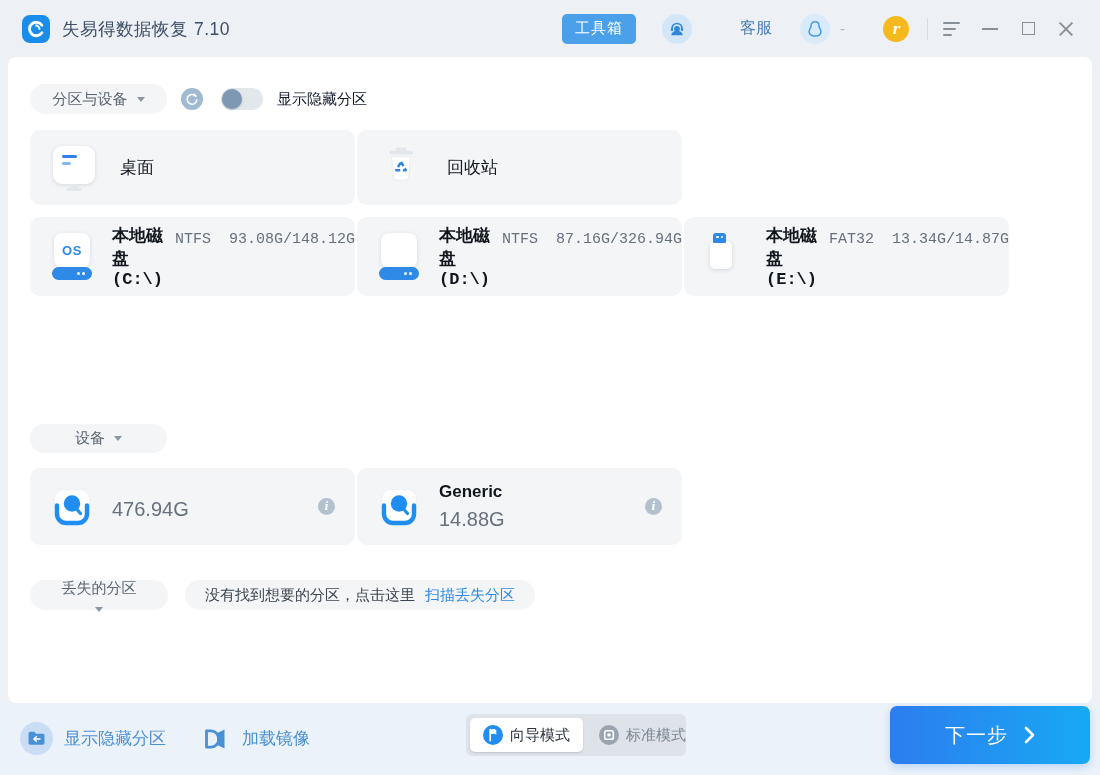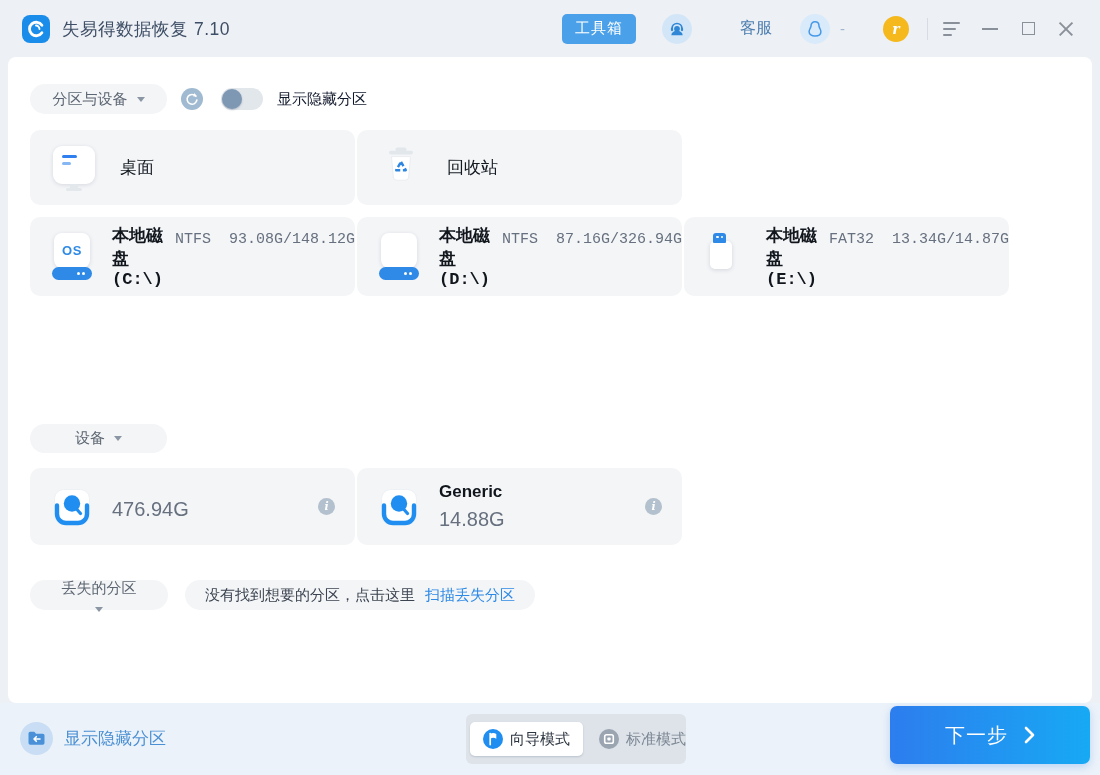--- a/index.html
+++ b/index.html
@@ -103,21 +103,21 @@
   .scan-link { color:#2e8ae6; margin-left:10px; cursor:pointer; }
 
   
   .footer { position:absolute; left:0; right:0; bottom:0; height:72px; background:#ecf2f9; }
   .ft-action { position:absolute; top:19px; display:flex; align-items:center; gap:11px; cursor:pointer; }
   .ft-import { left:20px; }
   .ft-load { left:198px; }
   .ft-circ { width:33px; height:33px; border-radius:50%; background:#c9def4; display:flex; align-items:center; justify-content:center; }
   .ft-label { font-size:17px; color:#4b90d4; }
 
-  .mode-switch { position:absolute; left:466px; top:11px; width:220px; height:50px; background:#dde3e9; border-radius:6px; display:flex; align-items:center; padding:4px; }
+  .mode-switch { position:absolute; left:466px; top:11px; width:220px; height:42px; background:#dde3e9; border-radius:6px; display:flex; align-items:center; padding:4px; }
   .mode-seg { height:34px; display:flex; align-items:center; gap:7px; font-size:15px; cursor:pointer; white-space:nowrap; }
   .seg-active { background:#fff; border-radius:5px; padding:0 13px; color:#2c3540; box-shadow:0 1px 2px rgba(30,50,80,.18); }
   .seg-idle { padding:0 16px; color:#7b8692; }
   .mode-ico { width:20px; height:20px; border-radius:50%; display:flex; align-items:center; justify-content:center; flex:0 0 auto; }
   .ico-wizard { background:#1f8ef0; }
   .ico-standard { background:#9aa5b1; }
 
   .next-btn { position:absolute; right:10px; top:3px; width:200px; height:58px; border:none; border-radius:7px; background:linear-gradient(90deg,#2d7dee,#17a9f4); color:#fff; font-size:20px; font-family:inherit; display:flex; align-items:center; justify-content:center; gap:16px; cursor:pointer; letter-spacing:1px; box-shadow:0 3px 8px rgba(35,125,240,.25); }
 </style>
 </head>
@@ -330,20 +330,29 @@
     <div class="ft-action ft-import">
       <span class="ft-circ">
         <svg width="19" height="17" viewBox="0 0 19 17">
           <path d="M1.5 3.4 a1.6 1.6 0 0 1 1.6 -1.6 h4.2 l1.7 1.9 h6.9 a1.6 1.6 0 0 1 1.6 1.6 v7.6 a1.8 1.8 0 0 1 -1.8 1.8 H3.3 a1.8 1.8 0 0 1 -1.8 -1.8 Z" fill="#4a90d8"></path>
           <path d="M13 9 h-6 m0 0 l2.3 -2.3 M7 9 l2.3 2.3" stroke="#fff" stroke-width="1.6" fill="none" stroke-linecap="round" stroke-linejoin="round"></path>
         </svg>
       </span>
       <span class="ft-label">显示隐藏分区</span>
     </div>
 
+    <div class="ft-action ft-load">
+      <span class="ft-circ" style="background:transparent;">
+        <svg width="24" height="22" viewBox="0 0 24 22">
+          <path d="M3.5 2.8 h4.6 a7.6 8.2 0 0 1 0 16.4 H3.5 Z" fill="none" stroke="#4a90d8" stroke-width="2.8" stroke-linejoin="round"></path>
+          <path d="M21.5 1.6 l-7.2 3.4 v12 l7.2 3.4 Z" fill="#4a90d8"></path>
+        </svg>
+      </span>
+      <span class="ft-label">加载镜像</span>
+    </div>
 
     <div class="mode-switch">
       <div class="mode-seg seg-active">
         <span class="mode-ico ico-wizard">
           <svg width="20" height="20" viewBox="0 0 20 20">
             <path d="M7.2 4.6 v11" stroke="#fff" stroke-width="1.7" stroke-linecap="round"></path>
             <path d="M7.2 5 c2 -1.2 4 -1.2 6.1 0 v4.7 c-2.1 -1.2 -4.1 -1.2 -6.1 0 Z" fill="#fff"></path>
           </svg>
         </span>
         <span>向导模式</span>

